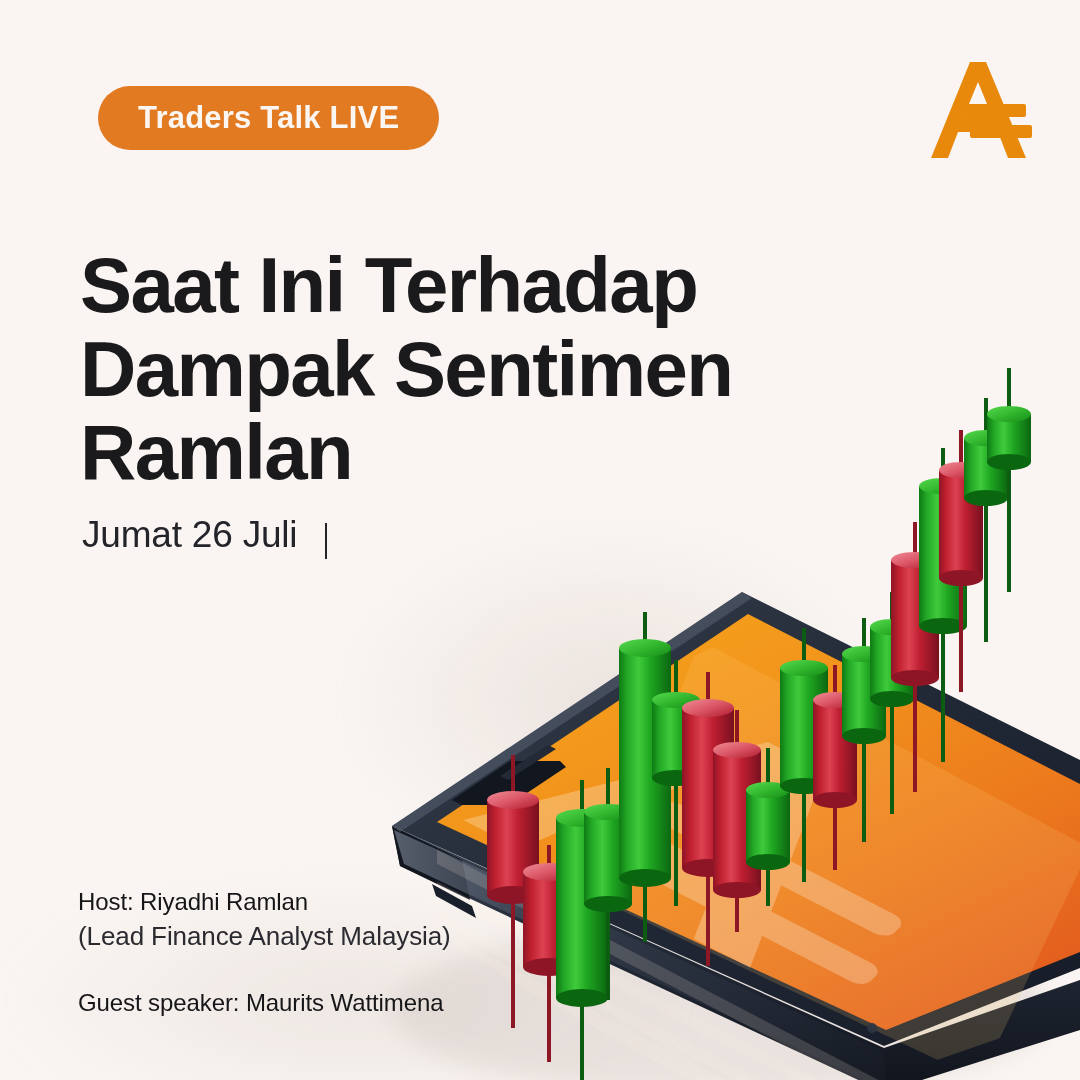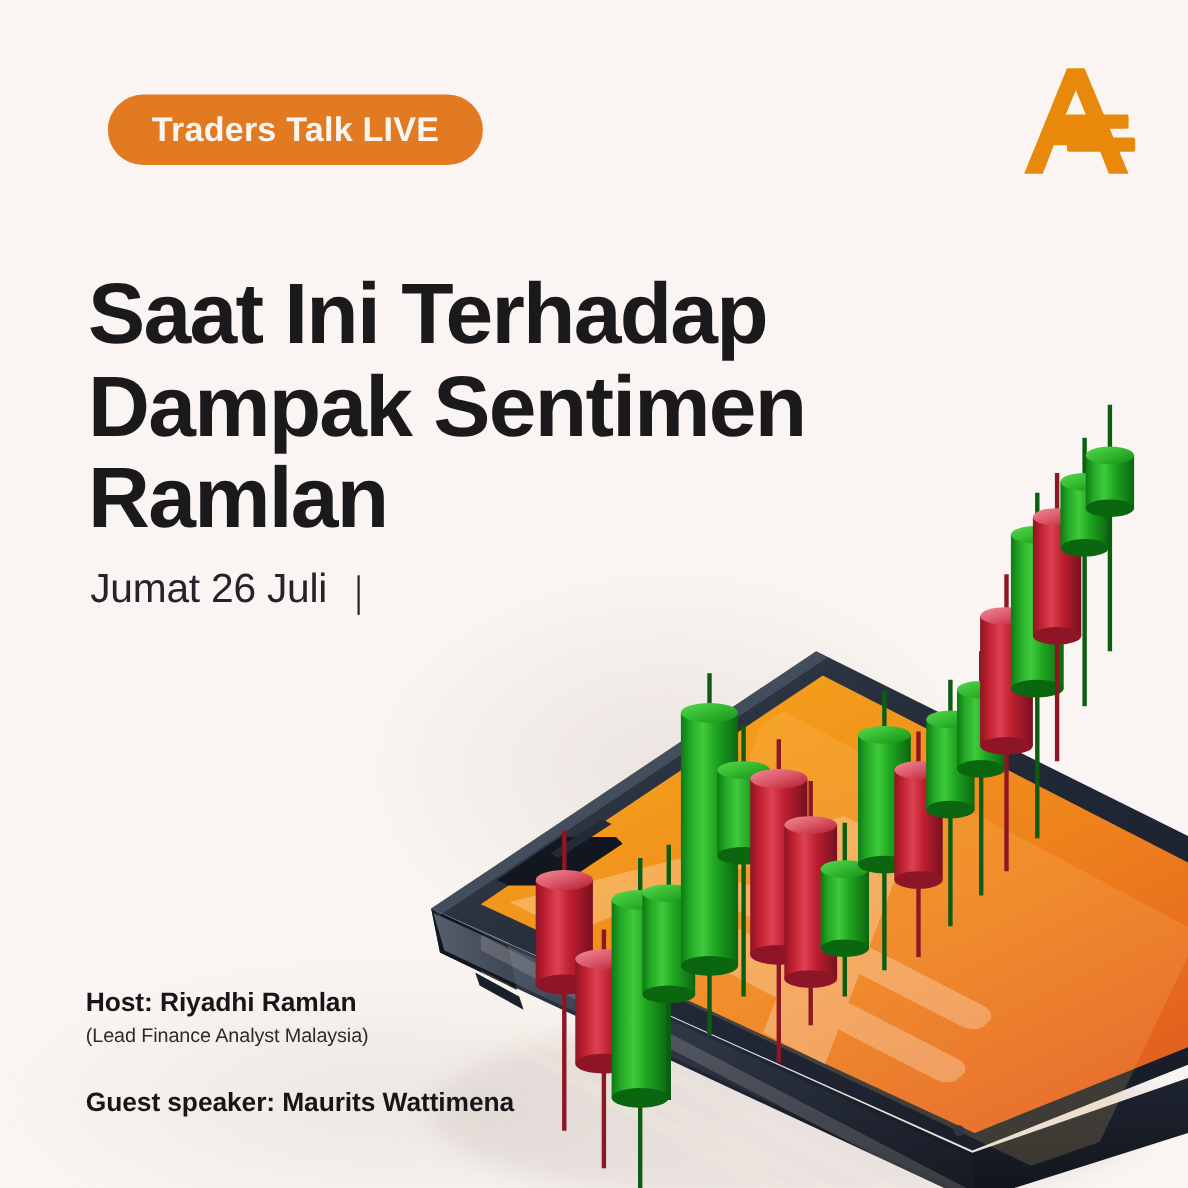--- a/index.html
+++ b/index.html
@@ -110,28 +110,28 @@
   .credits {
     position: absolute;
     left: 78px;
     bottom: 58px;
     z-index: 40;
   }
   .credit-block { margin-bottom: 30px; }
   .credit-block:last-child { margin-bottom: 0; margin-top: 37px; }
   .credit-name {
     font-size: 24px;
-    font-weight: bold;
+    font-weight: normal;
     color: #161619;
     letter-spacing: -0.1px;
     white-space: nowrap;
     margin-bottom: 5px;
   }
   .credit-role {
-    font-size: 18px;
+    font-size: 26px;
     font-weight: normal;
     color: #2A2A30;
     letter-spacing: -0.1px;
     white-space: nowrap;
   }
 
   
   .scene {
     position: absolute;
     left: 0;

